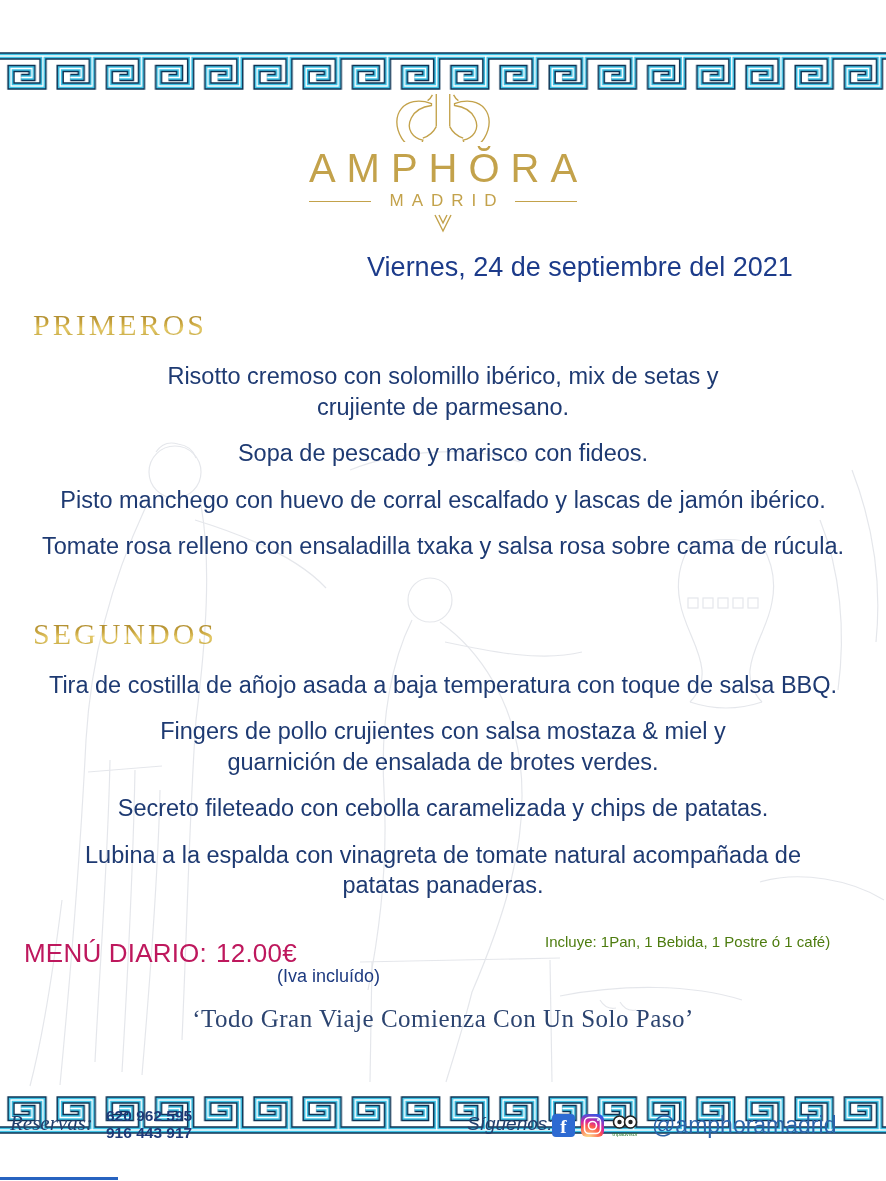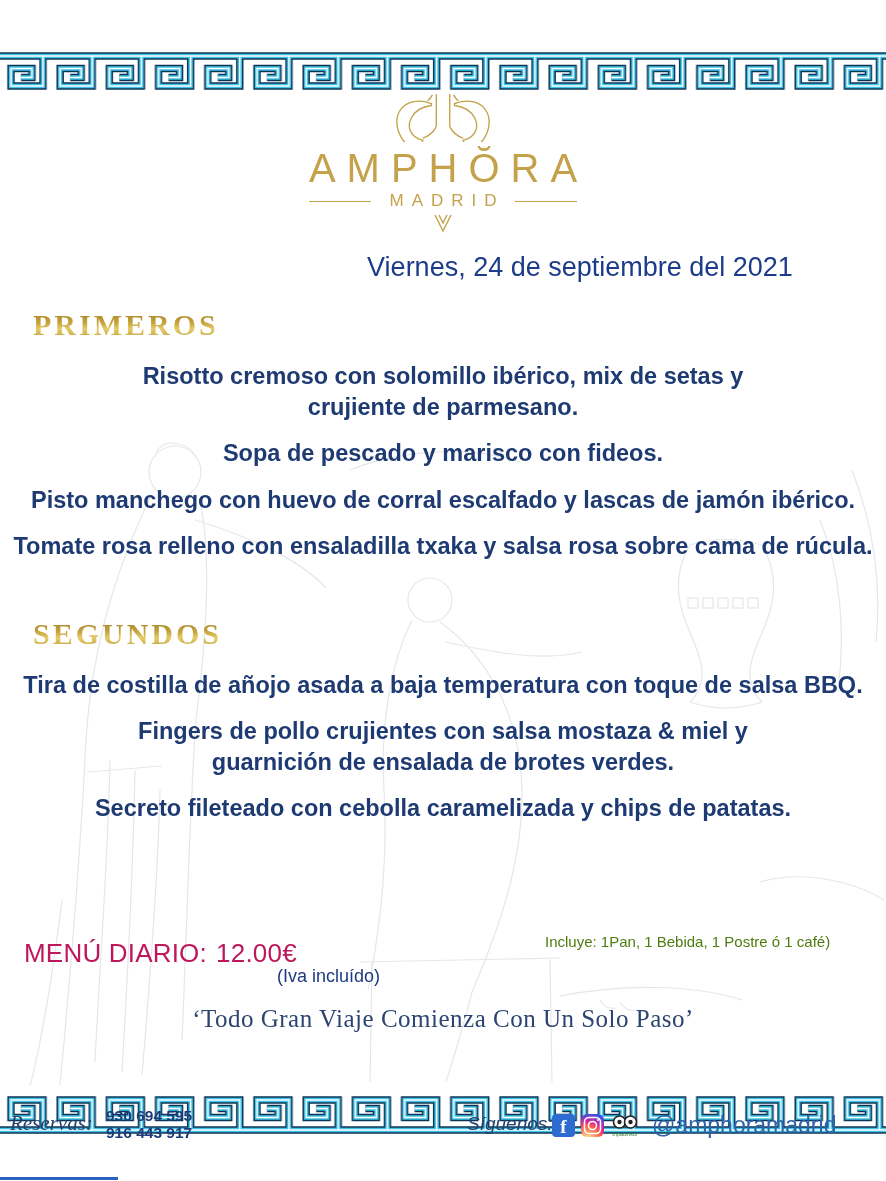--- a/index.html
+++ b/index.html
@@ -21,21 +21,21 @@
   .madrid-row{display:flex;align-items:center;gap:10px;margin-top:1px;}
   .madrid-row .rule{width:62px;border-top:1.6px solid #c3a24b;}
   .madrid-text{font-size:17px;letter-spacing:8px;padding-left:8px;color:#c3a24b;}
   .v-mark{margin-top:2px;}
 
   
   .date-line{position:absolute;top:252px;left:270px;width:620px;text-align:center;
              font-size:27px;color:#1c3b8a;}
 
   
-  .menu-sections{position:absolute;top:305px;left:0;width:886px;font-weight:bold;}
+  .menu-sections{position:absolute;top:305px;left:0;width:886px;}
   .section-title{margin:0 0 14px 33px;font-family:"Liberation Serif",serif;
                  font-size:30px;line-height:40px;letter-spacing:3px;
                  background:linear-gradient(180deg,#8f6f1e 0%,#c8a43e 45%,#e6cb6a 60%,#a5861f 100%);
                  -webkit-background-clip:text;background-clip:text;color:transparent;}
   .section-title.second{margin-top:52px;}
   .dish{margin:16px 0;text-align:center;font-size:23.5px;line-height:30.5px;color:#1e3a72;}
 
   
   .pricing{position:absolute;top:938px;left:24px;color:#be185d;font-size:26px;line-height:30px;letter-spacing:.2px;}
   .price-line .price{margin-left:.35em;}
@@ -140,20 +140,21 @@
   <div class="menu-sections">
       <div class="section-title">PRIMEROS</div>
       <div class="dish">Risotto cremoso con solomillo ibérico, mix de setas y<br>crujiente de parmesano.</div>
       <div class="dish">Sopa de pescado y marisco con fideos.</div>
       <div class="dish">Pisto manchego con huevo de corral escalfado y lascas de jamón ibérico.</div>
       <div class="dish">Tomate rosa relleno con ensaladilla txaka y salsa rosa sobre cama de rúcula.</div>
       <div class="section-title second">SEGUNDOS</div>
       <div class="dish">Tira de costilla de añojo asada a baja temperatura con toque de salsa BBQ.</div>
       <div class="dish">Fingers de pollo crujientes con salsa mostaza &amp; miel y<br>guarnición de ensalada de brotes verdes.</div>
       <div class="dish">Secreto fileteado con cebolla caramelizada y chips de patatas.</div>
+      <div class="dish">Lubina a la espalda con vinagreta de tomate natural acompañada de<br>patatas panaderas.</div>
     </div>
 
   <div class="pricing">
     <div class="price-line">
       <span>MENÚ DIARIO:</span><span class="price">12.00€</span>
     </div>
   </div>
   <div class="vat-note">(Iva incluído)</div>
   <div class="includes-note">Incluye: 1Pan, 1 Bebida, 1 Postre ó 1 café)</div>
 
@@ -161,21 +162,21 @@
 
   <div class="border-band border-bottom">
     <svg width="886" height="46">
         <rect x="0" y="0" width="886" height="46" fill="url(#meander)"></rect>
       </svg>
   </div>
 
   <div class="footer">
     <div class="reservas">Reservas:</div>
     <div class="phones">
-        <div>930 694 595</div>
+        <div>620 962 595</div>
         <div>916 443 917</div>
       </div>
     <div class="siguenos">Síguenos:</div>
     <div class="social-row">
       <span class="fb-icon">f</span>
       <span class="ig-icon">
         <svg width="23" height="23" viewBox="0 0 23 23" fill="none" stroke="#ffffff" stroke-width="1.6">
           <rect x="3.5" y="3.5" width="16" height="16" rx="4.5"></rect>
           <circle cx="11.5" cy="11.5" r="4"></circle>
           <circle cx="17" cy="6" r="1" fill="#ffffff" stroke="none"></circle>

